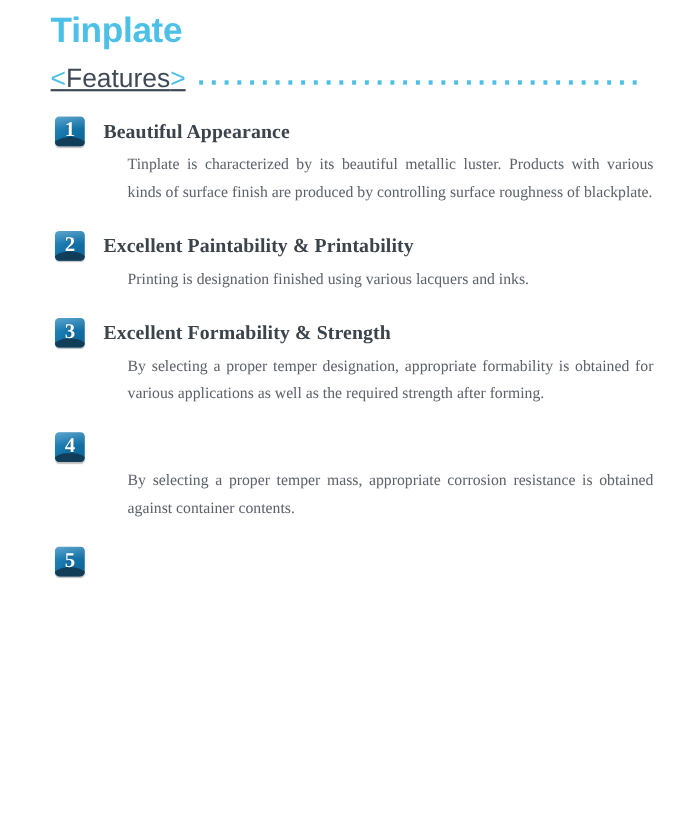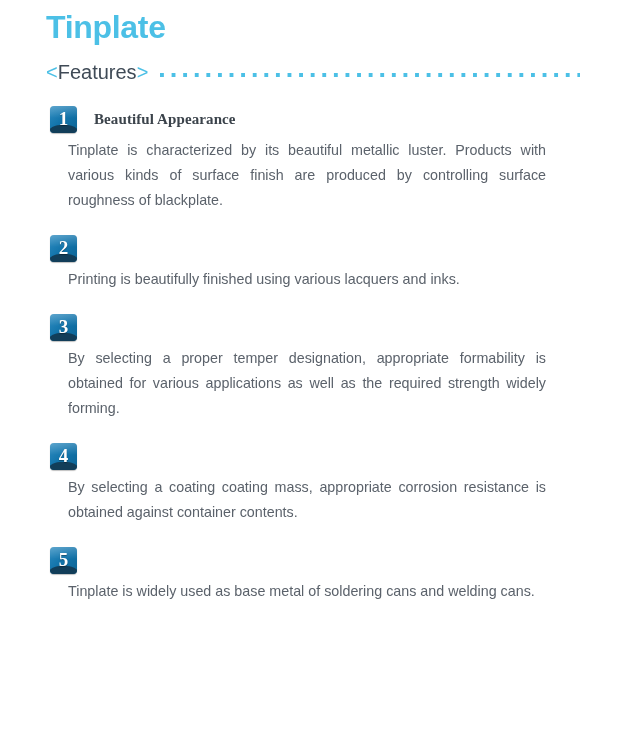--- a/index.html
+++ b/index.html
@@ -42,25 +42,26 @@
     position: absolute;
     left: 46px;
     top: 58px;
     width: 534px;
     height: 28px;
     display: flex;
     align-items: center;
   }
   .features-label {
     font-family: "Liberation Sans", sans-serif;
-    font-size: 20px;
+    font-size: 24px;
     font-weight: normal;
     color: #3f4a56;
     white-space: nowrap;
     line-height: 26px;
+    text-decoration: underline;
   }
   .features-label .bracket {
     color: #4cc0e6;
   }
   .dot-rule {
     flex: 1 1 auto;
     height: 4px;
     margin-left: 12px;
     margin-top: 5px;
     background-image:
@@ -137,32 +138,32 @@
     position: absolute;
     z-index: 1;
     left: 0; right: 0; top: 0;
     height: 12px;
     background: linear-gradient(to bottom, rgba(255,255,255,0.22), rgba(255,255,255,0));
   }
 
   .feature-title {
     font-family: "Liberation Serif", serif;
     font-weight: bold;
-    font-size: 15px;
+    font-size: 18px;
     line-height: 26px;
     color: #3b434b;
     letter-spacing: 0.1px;
     white-space: nowrap;
   }
 
   .feature-body {
-    margin-left: 18px;
+    margin-left: 66px;
     margin-right: 0;
     width: 478px;
-    font-family: Liberation Sans, sans-serif;
+    font-family: Liberation Serif, serif;
     font-size: 14.3px;
     line-height: 25px;
     color: #5b626b;
     text-align: justify;
     text-justify: inter-word;
     hyphens: none;
   }
 </style>
 </head>
 <body>
@@ -186,45 +187,46 @@
         <div class="feature-title">Beautiful Appearance</div>
       </div>
       <div class="feature-body">Tinplate is characterized by its beautiful metallic luster. Products with various kinds of surface finish are produced by controlling surface roughness of blackplate.</div>
     </div>
 
     <div class="feature-item">
       <div class="feature-head">
         <div class="badge">
           <span class="num">2</span>
         </div>
-      </div>
-      <div class="feature-body">Printing is beautifully finished using various lacquers and inks.</div>
+        <div class="feature-title">Excellent Paintability &amp; Printability</div>
+      </div>
+      <div class="feature-body">Printing is designation finished using various lacquers and inks.</div>
     </div>
 
     <div class="feature-item">
       <div class="feature-head">
         <div class="badge">
           <span class="num">3</span>
         </div>
-      </div>
-      <div class="feature-body">By selecting a proper temper designation, appropriate formability is obtained for various applications as well as the required strength widely forming.</div>
+        <div class="feature-title">Excellent Formability &amp; Strength</div>
+      </div>
+      <div class="feature-body">By selecting a proper temper designation, appropriate formability is obtained for various applications as well as the required strength after forming.</div>
     </div>
 
     <div class="feature-item">
       <div class="feature-head">
         <div class="badge">
           <span class="num">4</span>
         </div>
       </div>
-      <div class="feature-body">By selecting a coating coating mass, appropriate corrosion resistance is obtained against container contents.</div>
+      <div class="feature-body">By selecting a proper temper mass, appropriate corrosion resistance is obtained against container contents.</div>
     </div>
 
     <div class="feature-item">
       <div class="feature-head">
         <div class="badge">
           <span class="num">5</span>
         </div>
       </div>
-      <div class="feature-body">Tinplate is widely used as base metal of soldering cans and welding cans.</div>
     </div>
 
   </div>
 </div>
 
 </body></html>

